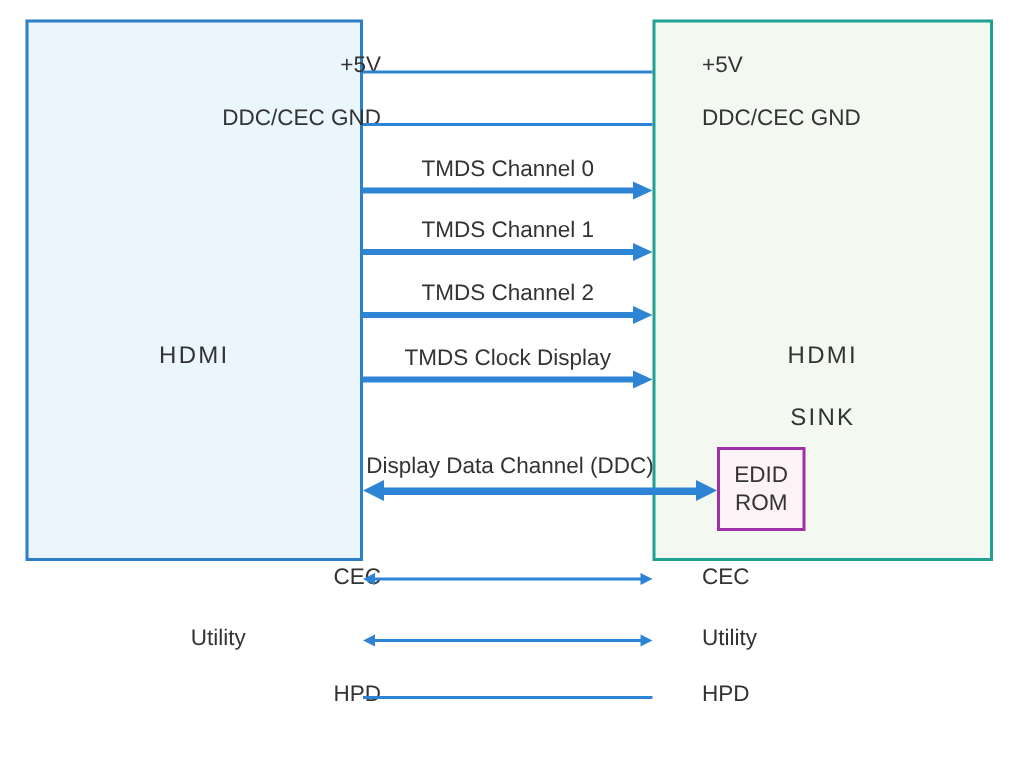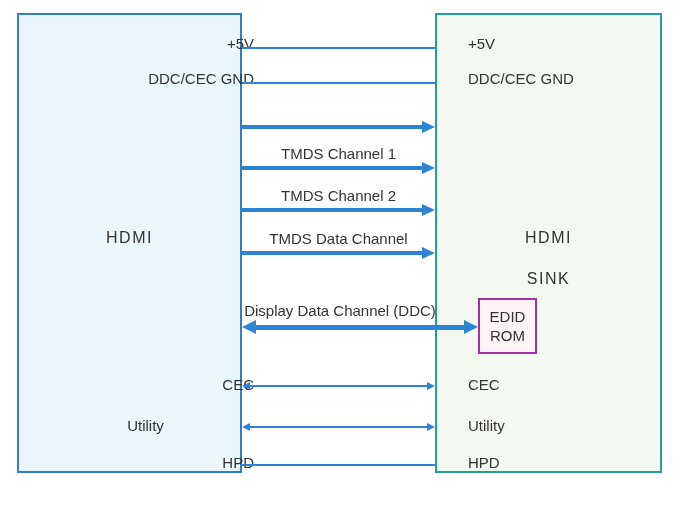--- a/index.html
+++ b/index.html
@@ -5,21 +5,21 @@
   html,body{margin:0;padding:0;background:#ffffff;}
   #canvas{
     position:relative;
     width:680px;height:513px;
     background:#ffffff;
     font-family:"Liberation Sans", sans-serif;
     color:var(--text,#333333);
     overflow:hidden;
   }
   
-  .bigbox{position:absolute;top:13px;height:460px;box-sizing:border-box;}
+  .bigbox{position:absolute;top:13px;height:361px;box-sizing:border-box;}
   #source-box{
     left:17px;width:225px;
     background:var(--source-fill,#ebf5fc);
     border:2px solid var(--source-border,#2e7fc6);
   }
   #sink-box{
     left:435px;width:227px;
     background:var(--sink-fill,#f3f9f0);
     border:2px solid var(--sink-border,#1fa292);
   }
@@ -131,38 +131,39 @@
   <div class="port snk-port y-5v">+5V</div>
   <div class="port snk-port y-gnd">DDC/CEC GND</div>
   <div class="port snk-port y-cec">CEC</div>
   <div class="port snk-port y-utl">Utility</div>
   <div class="port snk-port y-hpd">HPD</div>
 
   <div class="thin-line" style="top:47px"></div>
   <div class="thin-line" style="top:82px"></div>
   <div class="thin-line" style="top:464px"></div>
 
+  <div class="conn-label" style="top:105px">TMDS Channel 0</div>
   <div class="arrow" style="top:121px">
     <div class="shaft"></div>
     <div class="head-r"></div>
   </div>
 
   <div class="conn-label" style="top:146px">TMDS Channel 1</div>
   <div class="arrow" style="top:162px">
     <div class="shaft"></div>
     <div class="head-r"></div>
   </div>
 
   <div class="conn-label" style="top:188px">TMDS Channel 2</div>
   <div class="arrow" style="top:204px">
     <div class="shaft"></div>
     <div class="head-r"></div>
   </div>
 
-  <div class="conn-label" style="top:231px">TMDS Data Channel</div>
+  <div class="conn-label" style="top:231px">TMDS Clock Display</div>
   <div class="arrow" style="top:247px">
     <div class="shaft"></div>
     <div class="head-r"></div>
   </div>
 
   <div class="conn-label" id="conn-ddc-label">Display Data Channel (DDC)</div>
   <div id="conn-ddc-arrow">
     <div class="head-l"></div>
     <div class="shaft"></div>
     <div class="head-r"></div>

